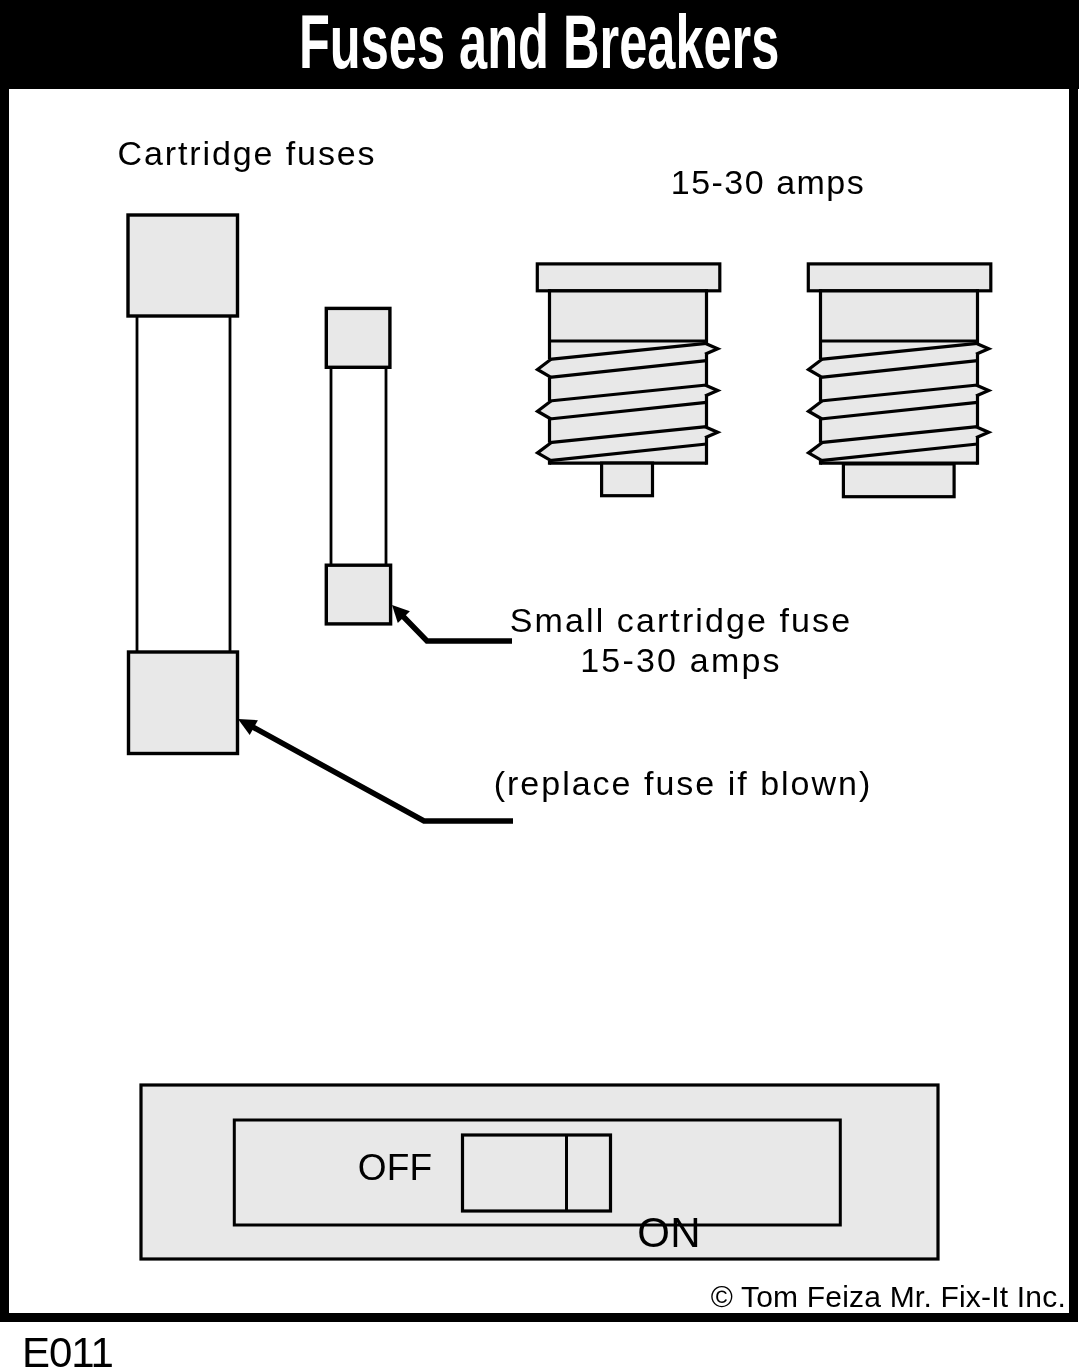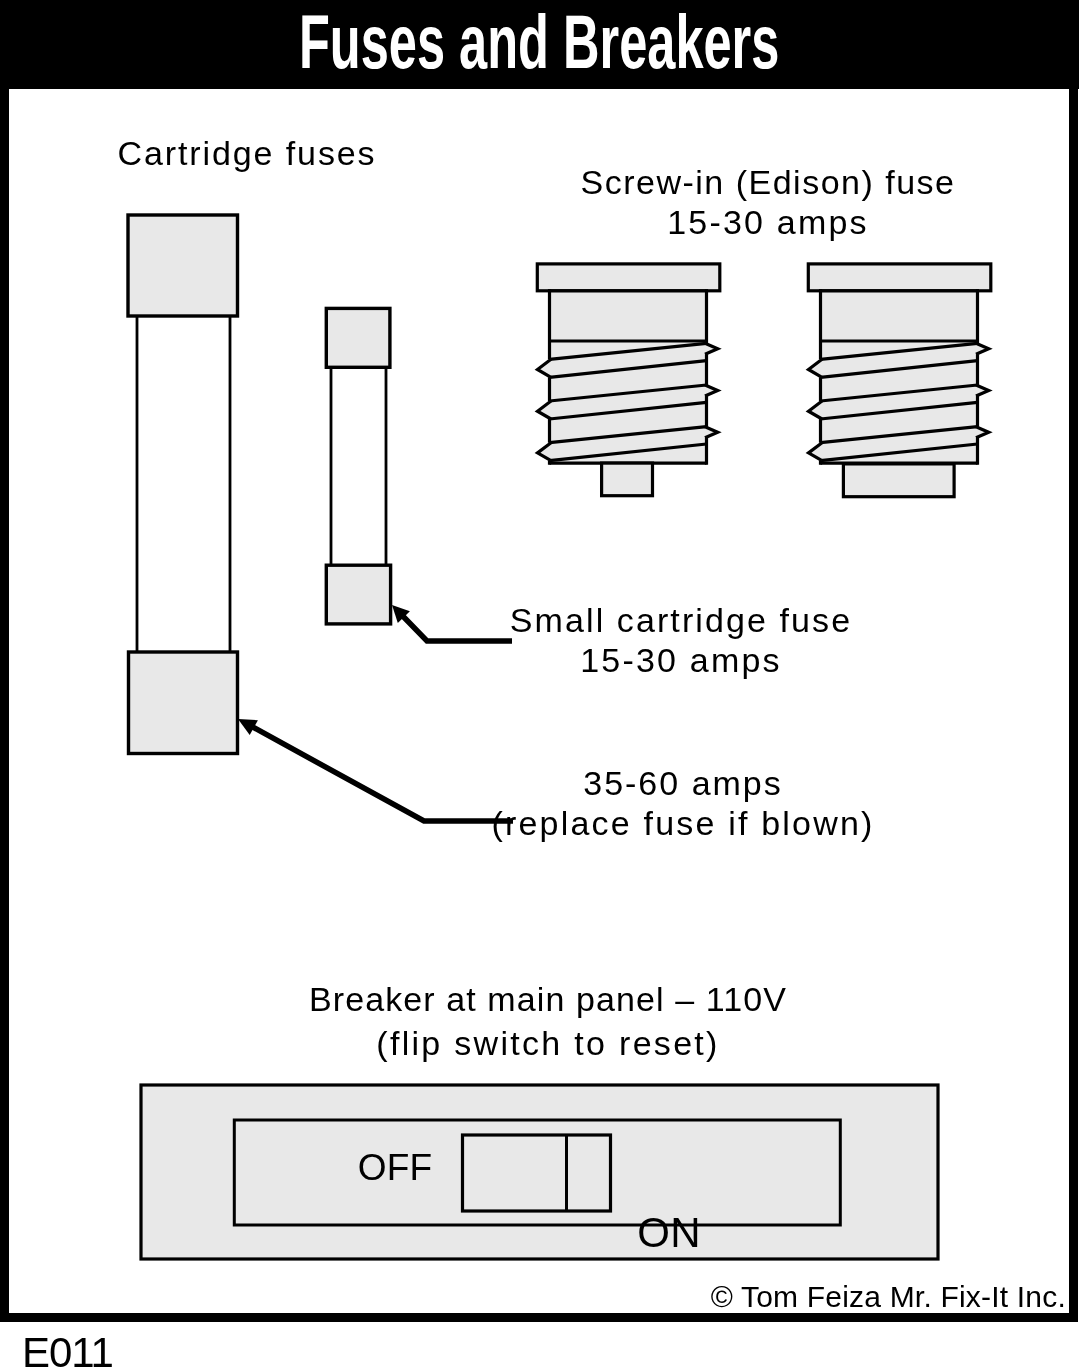--- a/index.html
+++ b/index.html
@@ -167,38 +167,32 @@
       <rect x="462.5" y="1135" width="148" height="76" fill="#e8e8e8" stroke="#000" stroke-width="3.2"></rect>
       <line x1="566.5" y1="1135" x2="566.5" y2="1211" stroke="#000" stroke-width="3"></line>
     </g>
   </svg>
 
   <div class="label lbl-cartridge">
     <div>Cartridge fuses</div>
   </div>
 
   <div class="label lbl-screw">
-    <div>Screw-in (Edison) fuse</div>
     <div>15-30 amps</div>
   </div>
 
   <div class="label lbl-small">
     <div>Small cartridge fuse</div>
     <div>15-30 amps</div>
   </div>
 
   <div class="label lbl-medium">
-    <div>35-60 amps</div>
     <div>(replace fuse if blown)</div>
   </div>
 
-  <div class="label lbl-breaker">
-    <div>Breaker at main panel – 110V</div>
-    <div>(flip switch to reset)</div>
-  </div>
 
   <div class="label lbl-off">OFF</div>
   <div class="label lbl-on">ON</div>
 
   <div class="label lbl-copyright">© Tom Feiza Mr. Fix-It Inc.</div>
   <div class="label lbl-figid">E011</div>
 
 </div>
 
 </body></html>

